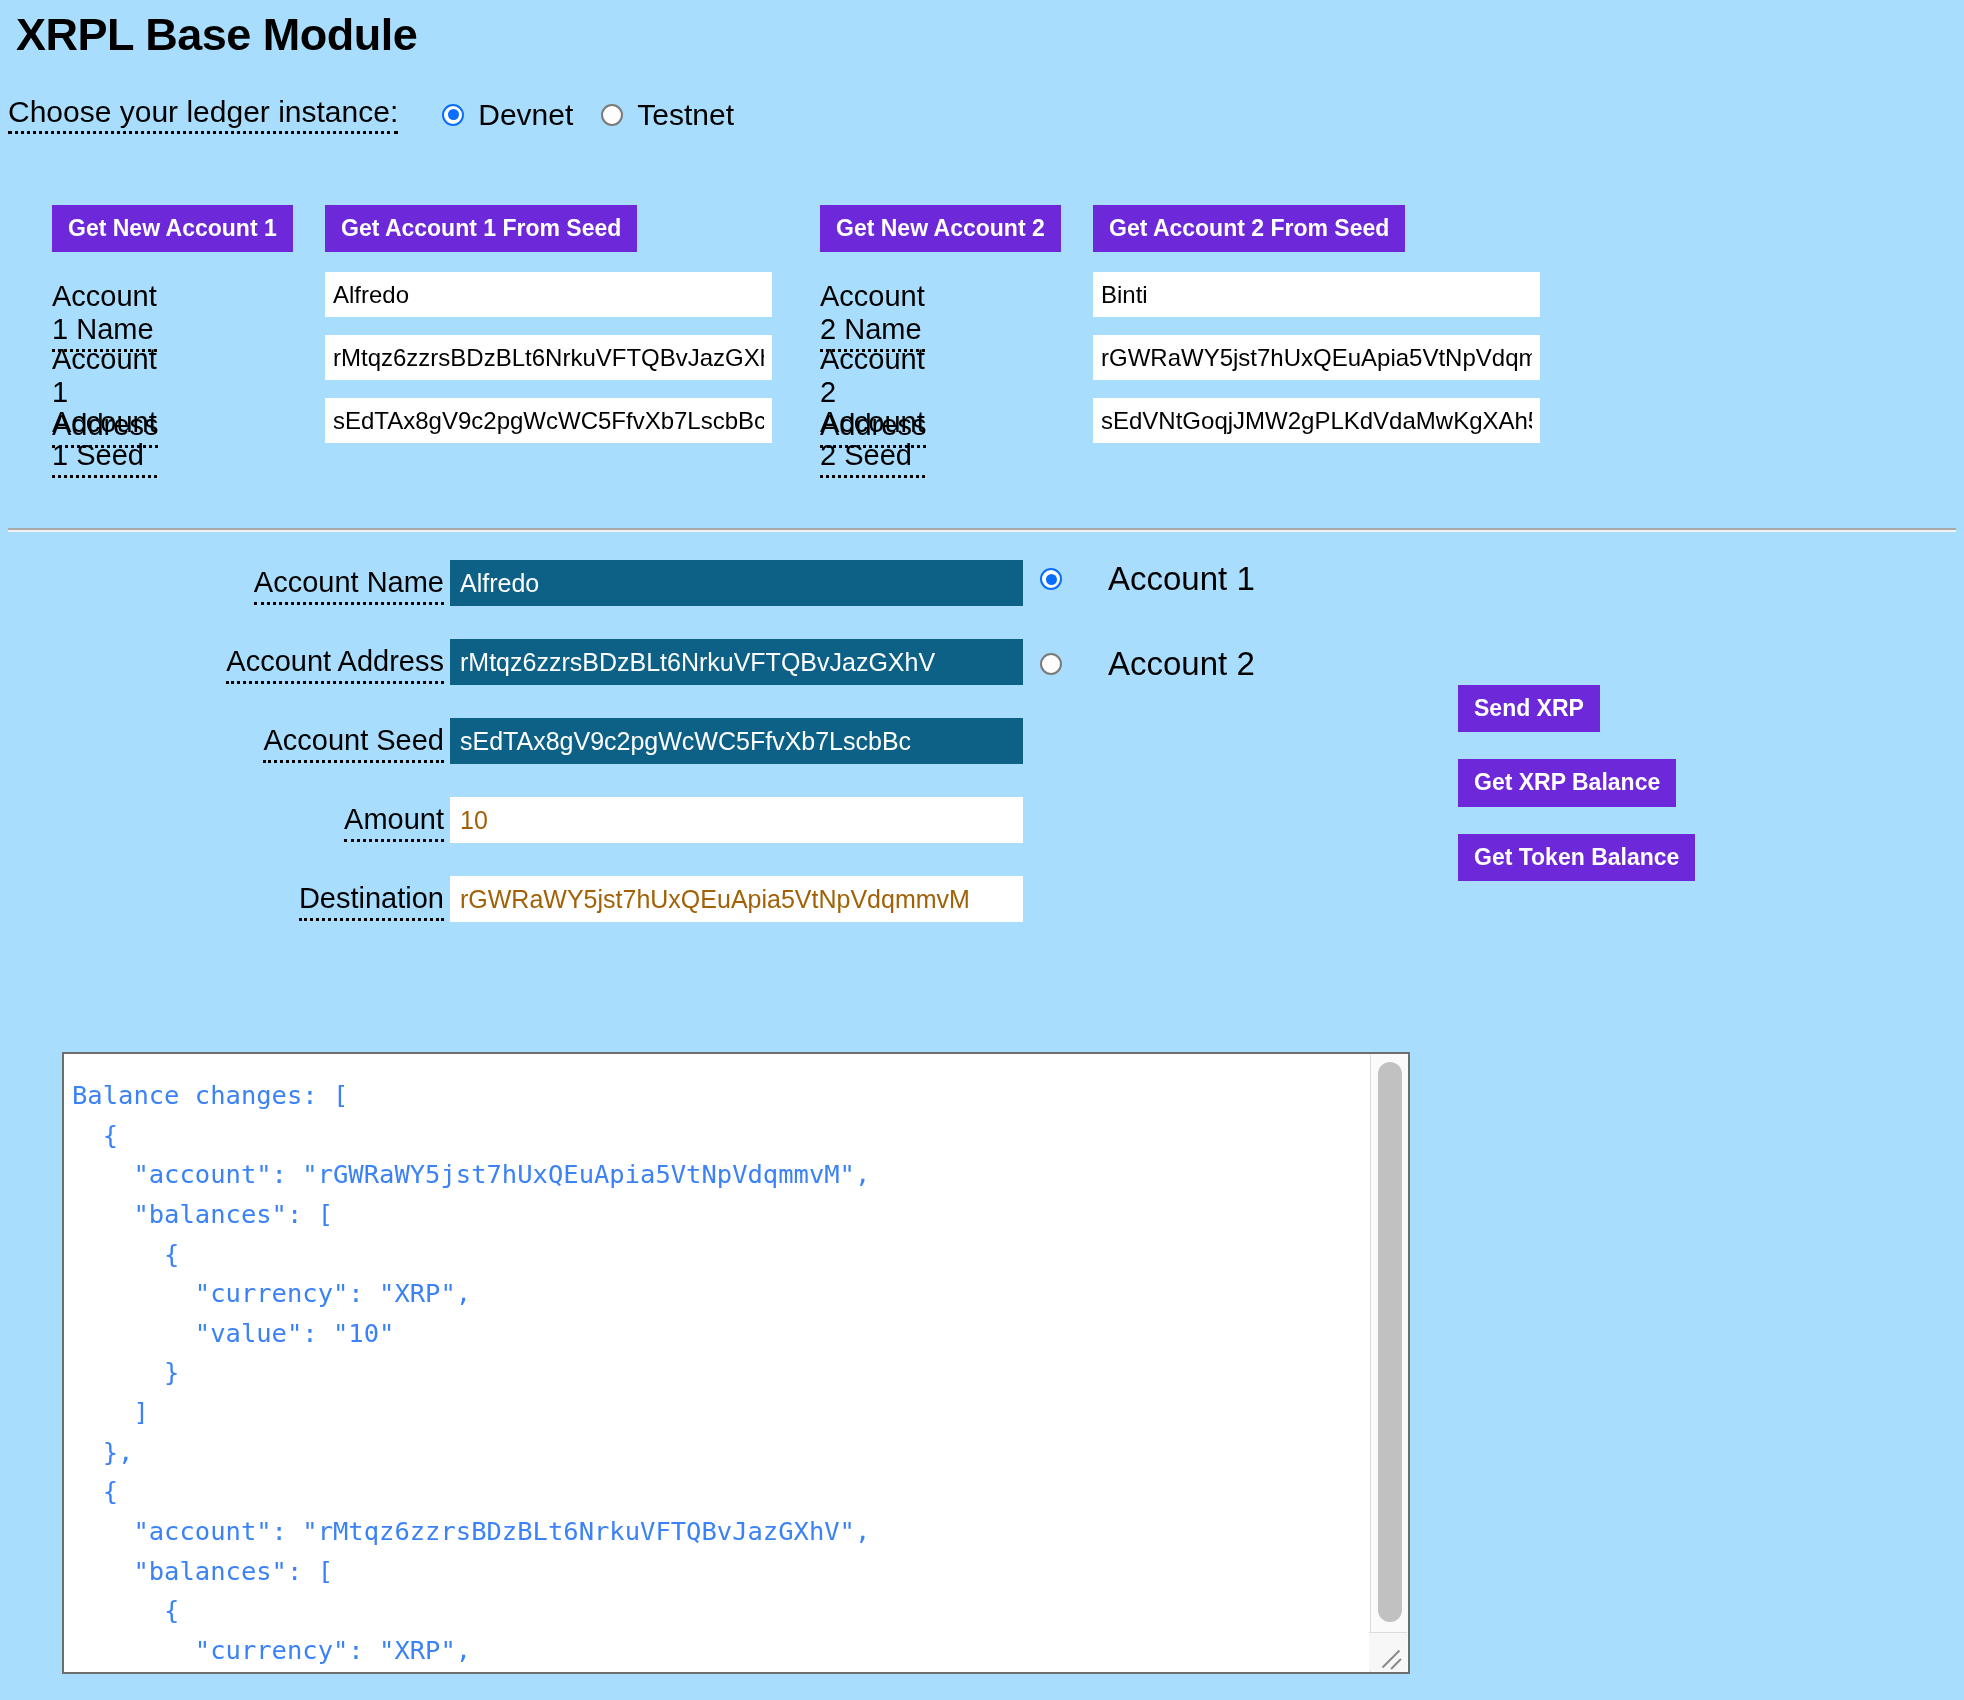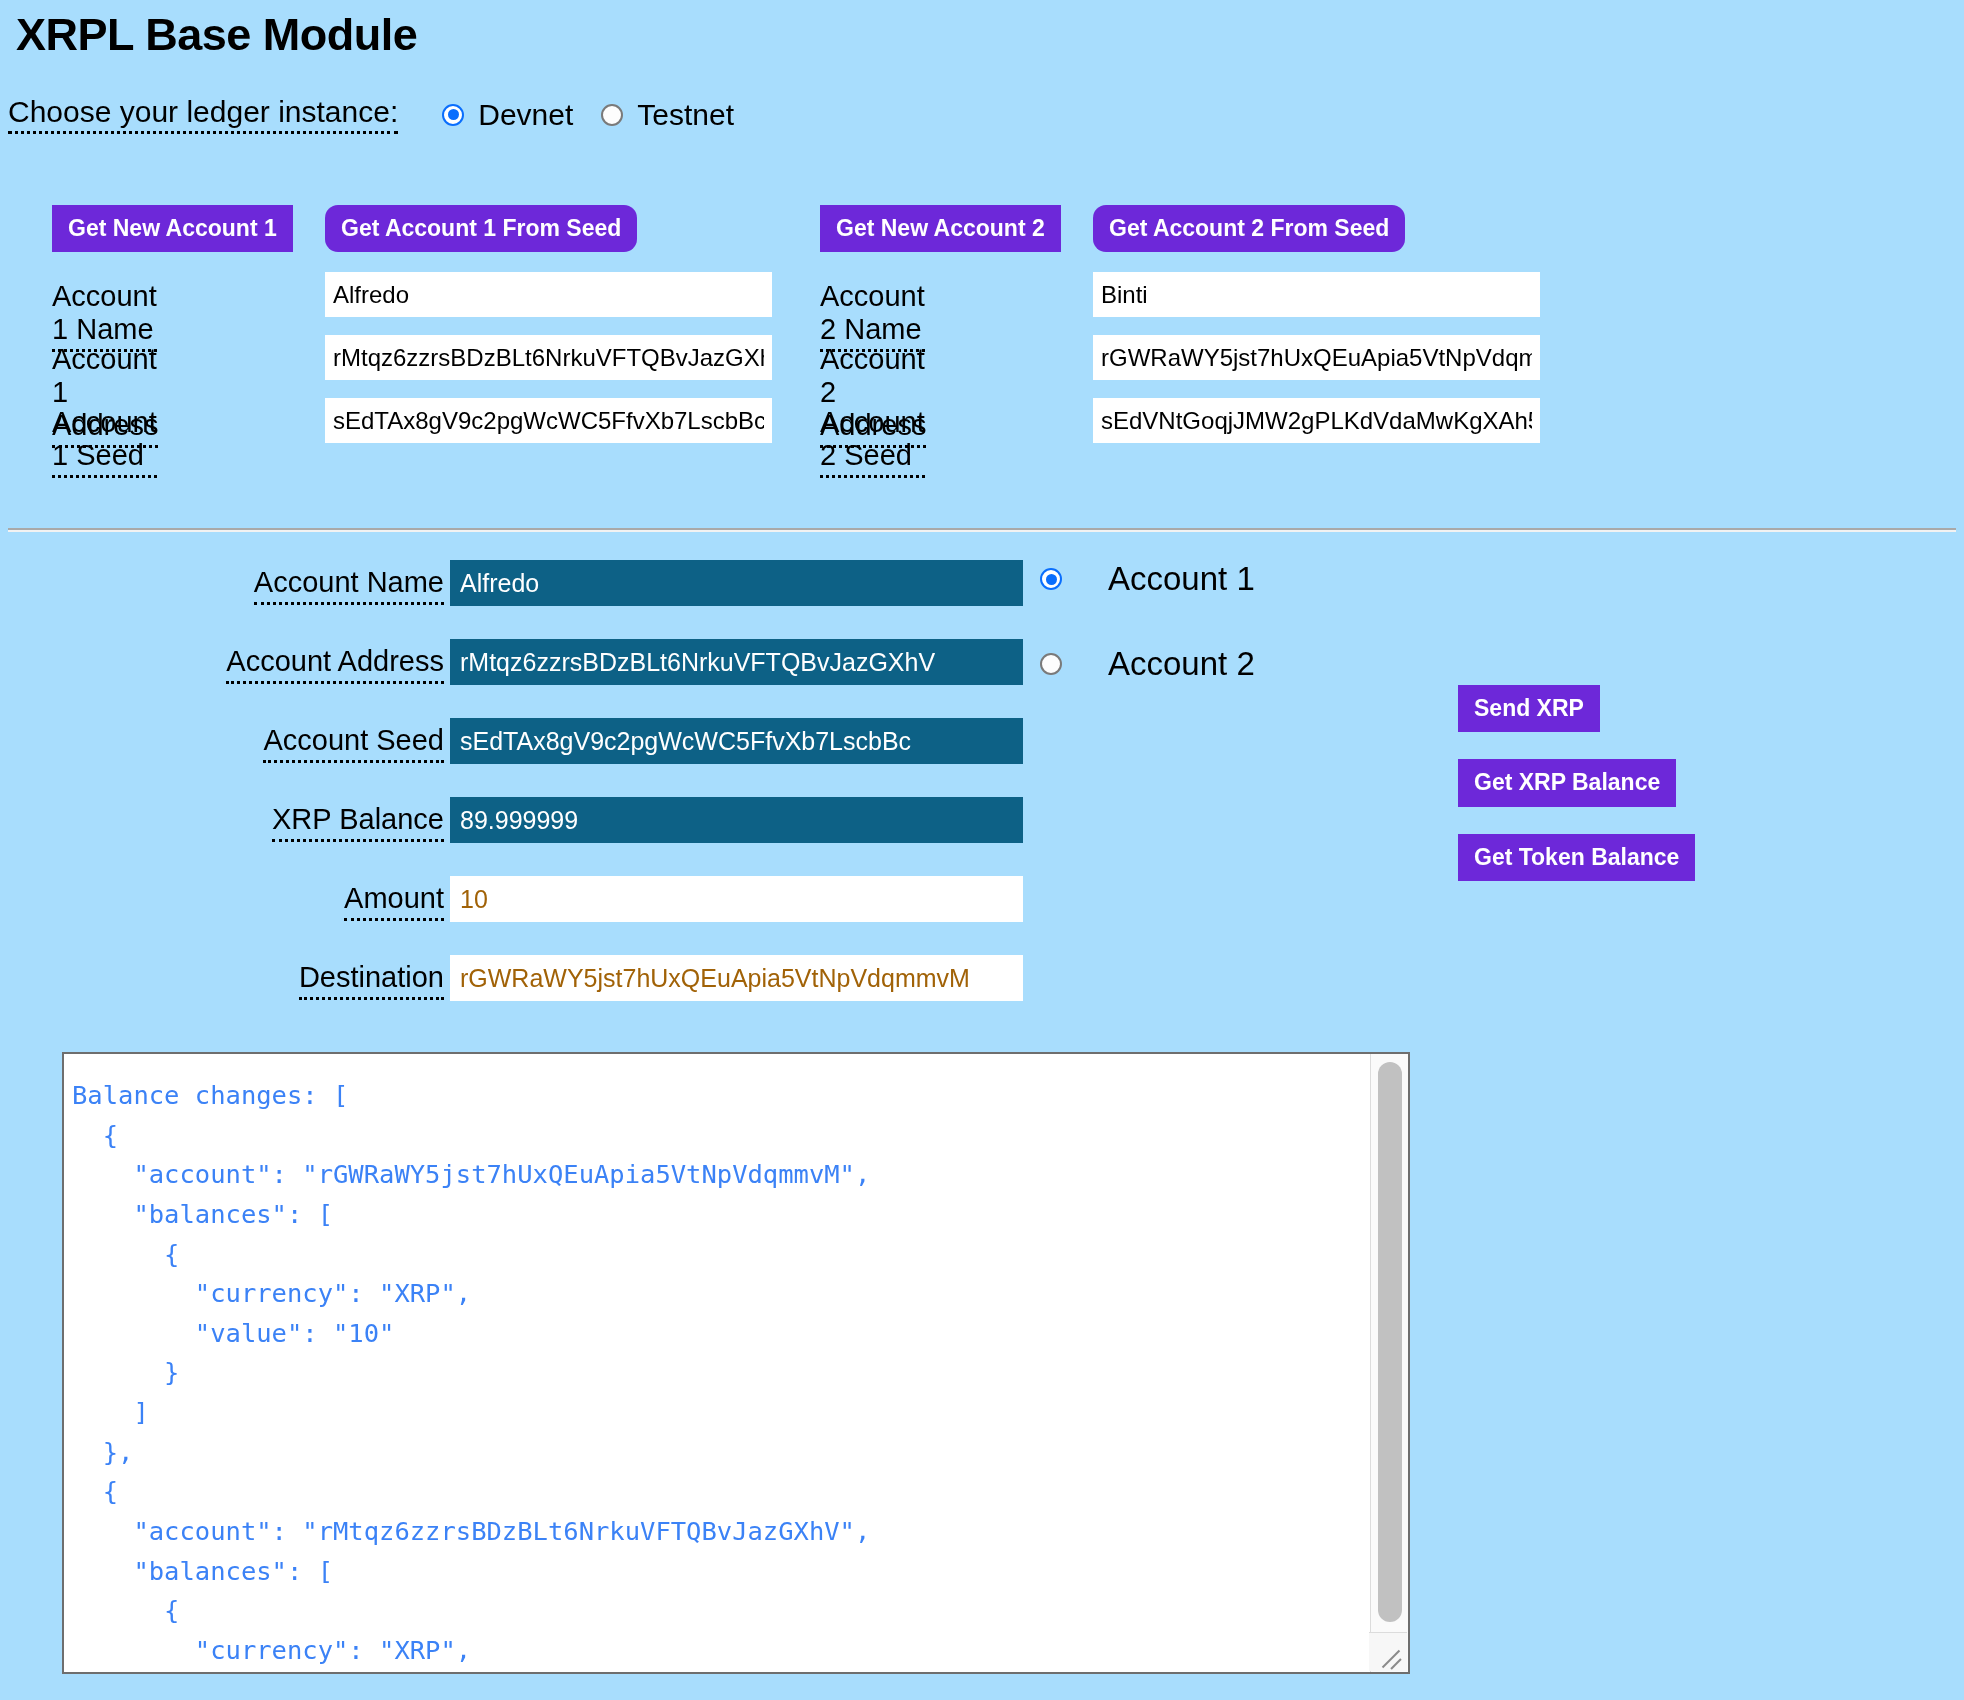--- a/index.html
+++ b/index.html
@@ -101,21 +101,21 @@
     top: 0;
   }
   .acct-col.c1 { left: 52px; }
   .acct-col.c2 { left: 820px; }
 
   .acct-btn-row {
     position: relative;
     height: 52px;
   }
   .acct-btn-row .btn.new { position: absolute; left: 0; top: 0; }
-  .acct-btn-row .btn.seed { position: absolute; left: 273px; top: 0; border-radius: 13px; }
+  .acct-btn-row .btn.seed { position: absolute; left: 273px; top: 0; }
 
   .acct-field {
     position: relative;
     height: 48px;
     margin-top: 15px;
   }
   .acct-field .lbl {
     position: absolute;
     left: 0;
     top: 8px;
@@ -358,24 +358,20 @@
     <span class="lbl">Account Name</span>
     <input class="inp teal" type="text" value="Alfredo" style="">
   </div>
   <div class="m-field">
     <span class="lbl">Account Address</span>
     <input class="inp teal" type="text" value="rMtqz6zzrsBDzBLt6NrkuVFTQBvJazGXhV" style="">
   </div>
   <div class="m-field">
     <span class="lbl">Account Seed</span>
     <input class="inp teal" type="text" value="sEdTAx8gV9c2pgWcWC5FfvXb7LscbBc" style="">
-  </div>
-  <div class="m-field">
-    <span class="lbl">XRP Balance</span>
-    <input class="inp teal" type="text" value="89.999999" style="">
   </div>
   <div class="m-field">
     <span class="lbl">Amount</span>
     <input class="inp plain" type="text" value="10" style="">
   </div>
   <div class="m-field">
     <span class="lbl">Destination</span>
     <input class="inp plain" type="text" value="rGWRaWY5jst7hUxQEuApia5VtNpVdqmmvM" style="">
   </div>
 

